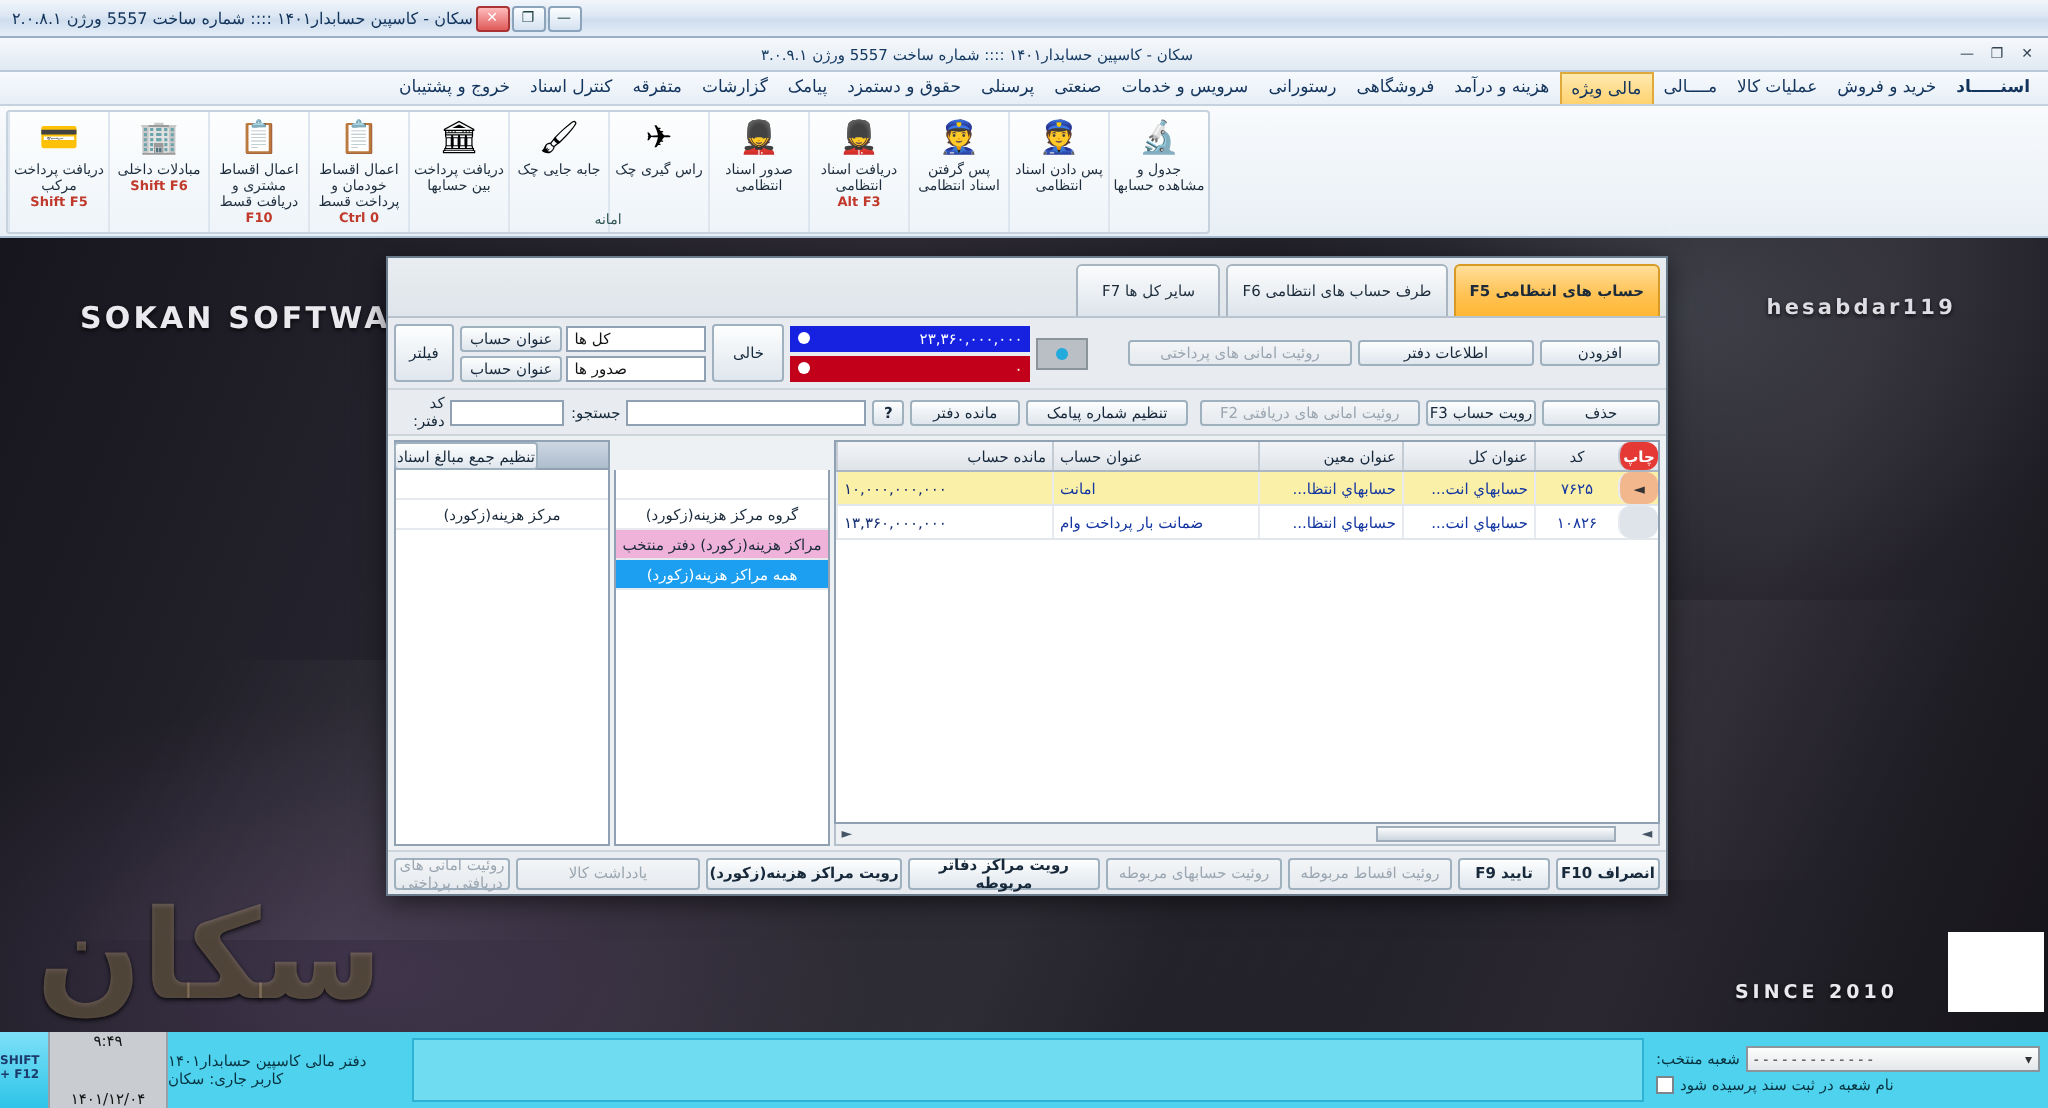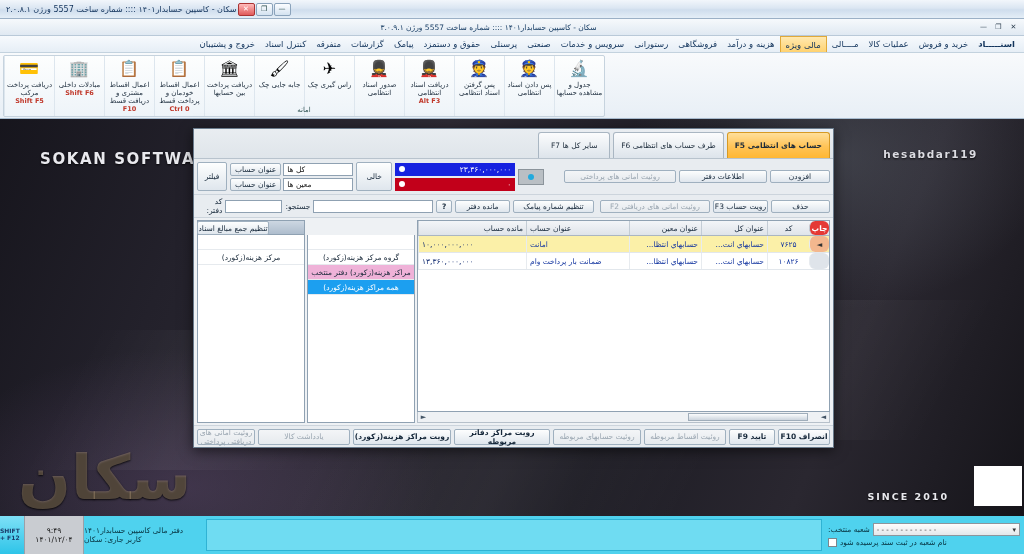--- a/index.html
+++ b/index.html
@@ -264,21 +264,21 @@
     background: #4fd2ee;
     display: flex; flex-direction: row; align-items: stretch;
   }
   #tb-shift {
     width: 24px; background: linear-gradient(180deg,#7ee0f7,#2ec4e8);
     display: flex; flex-direction: column; align-items: center; justify-content: center;
     color: #1a3b6b; font-size: 6px; font-weight: bold; direction: ltr; line-height: 1.1;
   }
   #tb-clock {
     width: 60px; background: #c9ccd1; border-left: 1px solid #9aa0a8; border-right: 1px solid #9aa0a8;
-    display: flex; flex-direction: column; align-items: center; justify-content: center;
+    display: flex; flex-direction: column; align-items: center; justify-content: space-between;
     font-size: 7.5px; color: #111;
   }
   #tb-user {
     width: 120px; display: flex; flex-direction: column; align-items: flex-end;
     justify-content: center; padding-right: 6px; font-size: 7.5px; color: #06323f;
   }
   #tb-mid { flex: 1; background: #6fdcf2; border: 1px solid #2fb3d4; margin: 3px 2px; }
   #tb-branch {
     width: 200px; display: flex; flex-direction: column; justify-content: center;
     padding: 2px 4px; gap: 2px;
@@ -457,21 +457,21 @@
     </div>
 
     <div class="btnbox" style="width:36px;height:29px;">خالی</div>
 
     <div class="twocol">
       <div class="tworow">
         <div class="tfield" style="width:70px;">کل ها</div>
         <div class="lbl-btn">عنوان حساب</div>
       </div>
       <div class="tworow">
-        <div class="tfield" style="width:70px;">معین ها</div>
+        <div class="tfield" style="width:70px;">صدور ها</div>
         <div class="lbl-btn">عنوان حساب</div>
       </div>
     </div>
 
     <div class="btnbox" style="width:30px;height:29px;">فیلتر</div>
   </div>
 
   <div id="action-bar">
     <div class="btnbox" style="width:60px;height:13px;">حذف</div>
     <div class="btnbox" style="width:56px;height:13px;">رویت حساب F3</div>

